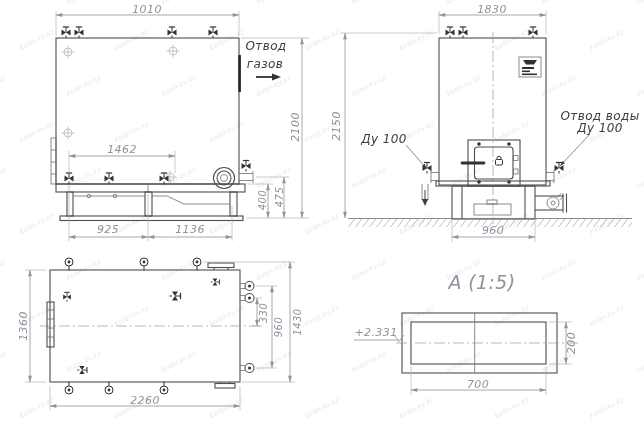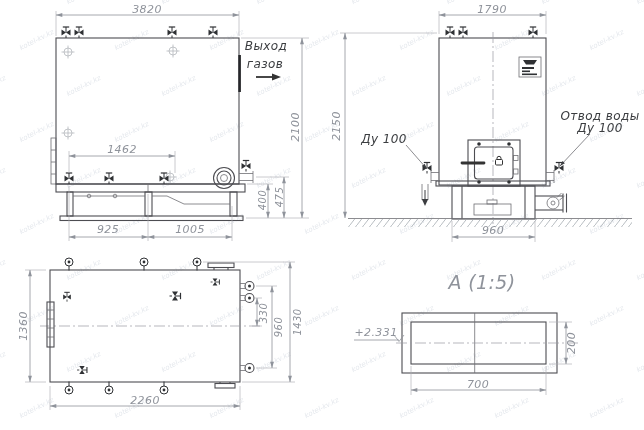--- a/index.html
+++ b/index.html
@@ -387,31 +387,31 @@
         <line x1="566" y1="322" x2="566" y2="364" class="dim" marker-start="url(#ma)" marker-end="url(#ma)"></line>
       </g>
       <g>
         <line x1="354" y1="340" x2="399" y2="340" class="dim"></line>
         <line x1="394" y1="335" x2="399" y2="341.5" class="dim"></line>
         <line x1="399" y1="341.5" x2="404" y2="335" class="dim"></line>
       </g>
     </g>
   </svg>
 
-  <div class="t" style="left:147px; top:9px">3820</div>
+  <div class="t" style="left:147px; top:9px">1010</div>
   <div class="t rot" style="left:295px; top:127px">2100</div>
   <div class="t" style="left:122px; top:149px">1462</div>
   <div class="t" style="left:108px; top:229px">925</div>
-  <div class="t" style="left:190px; top:229px">1005</div>
+  <div class="t" style="left:190px; top:229px">1136</div>
   <div class="t rot s10" style="left:262px; top:200px">400</div>
   <div class="t rot s10" style="left:279px; top:197px">475</div>
-  <div class="t dark s13" style="left:266px; top:46px">Выход</div>
+  <div class="t dark s13" style="left:266px; top:46px">Отвод</div>
   <div class="t dark s13" style="left:265px; top:64px">газов</div>
 
-  <div class="t" style="left:492px; top:9px">1790</div>
+  <div class="t" style="left:492px; top:9px">1830</div>
   <div class="t rot" style="left:336px; top:126px">2150</div>
   <div class="t" style="left:493px; top:230px">960</div>
   <div class="t dark" style="left:384px; top:139px">Ду 100</div>
   <div class="t dark" style="left:600px; top:116px">Отвод воды</div>
   <div class="t dark" style="left:600px; top:128px">Ду 100</div>
 
   <div class="t rot" style="left:23px; top:326px">1360</div>
   <div class="t" style="left:145px; top:400px">2260</div>
   <div class="t rot s10" style="left:263px; top:313px">330</div>
   <div class="t rot s10" style="left:278px; top:327px">960</div>

